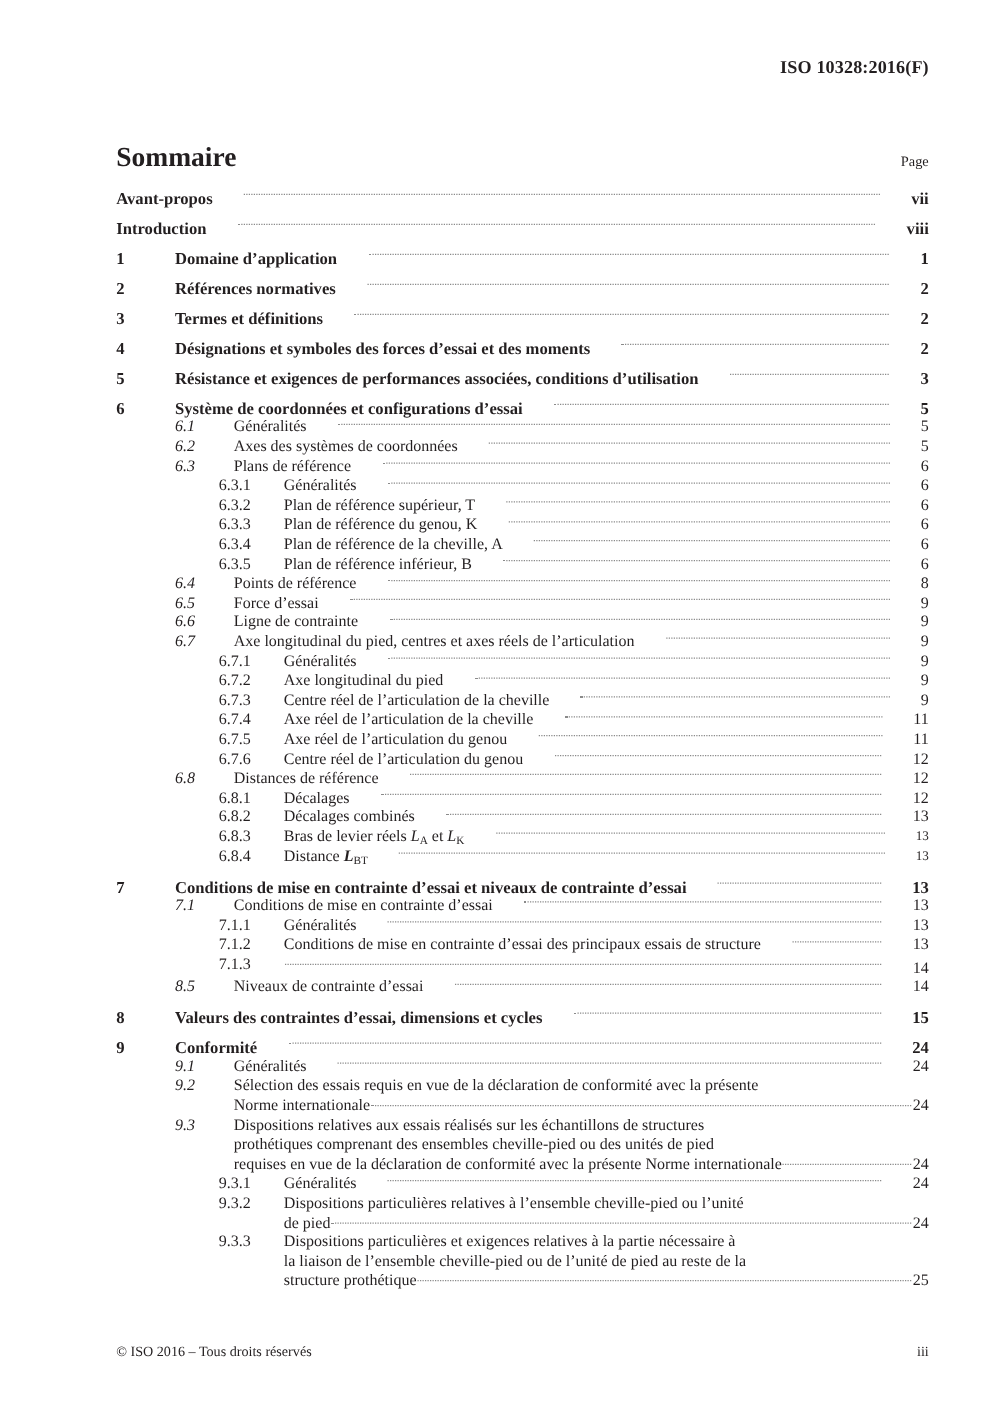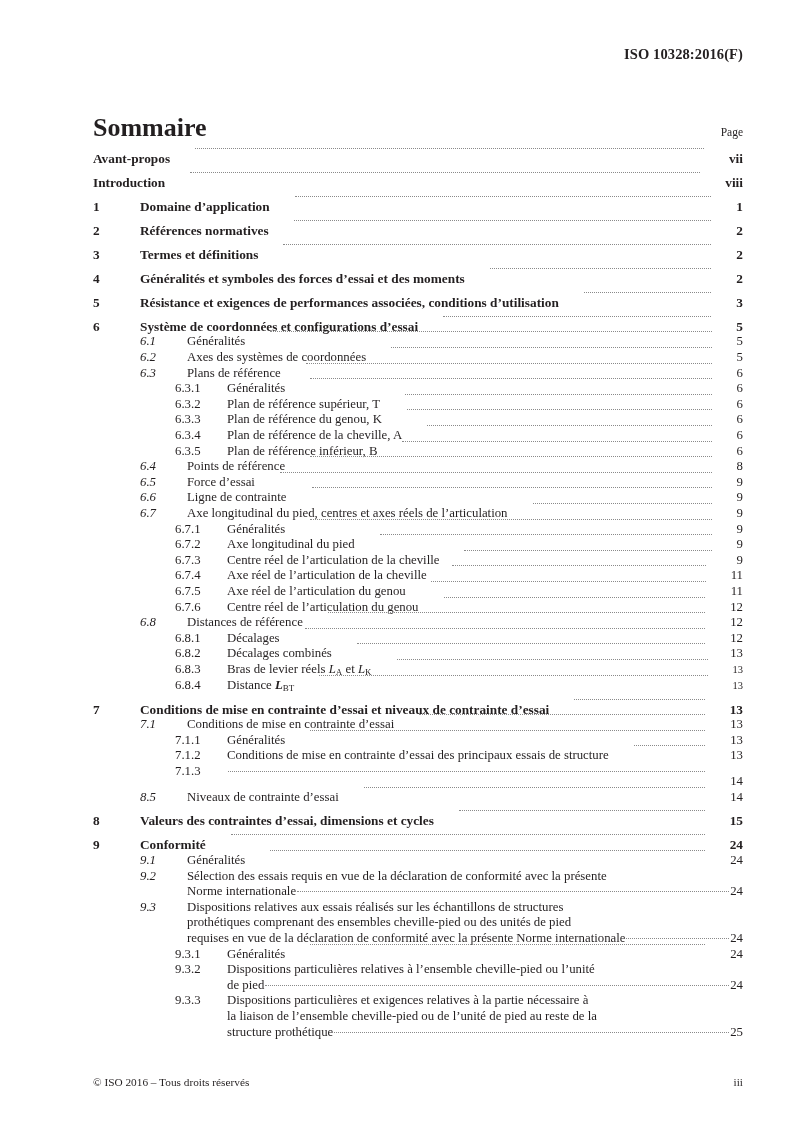--- a/index.html
+++ b/index.html
@@ -10,35 +10,35 @@
   }
   .doc-id {
     position: absolute; right: 50px; top: 46px;
     font-family: "Liberation Serif", serif; font-weight: bold; font-size: 14.5px;
     letter-spacing: 0.1px;
   }
   .title-row {
     position: absolute; left: 93px; right: 50px; top: 113px;
     display: flex; justify-content: space-between; align-items: baseline;
   }
-  .title { font-size: 26px; font-weight: bold; }
+  .title { font-size: 22px; font-weight: bold; }
   .page-hdr { font-size: 11.5px; }
 
   .toc { position: absolute; left: 93px; right: 50px; top: 151px; }
   .row {
     display: flex; align-items: baseline; position: relative;
     font-size: 13px; line-height: 15.6px;
   }
   .row.l0 { font-weight: bold; font-size: 13.3px; }
   .row.l1, .row.l2 { font-size: 12.8px; }
   .num { flex: 0 0 auto; }
   .l0 .num { width: 47px; }
   .l1 .num { width: 47px; margin-left: 47px; font-style: italic; }
   .l2 .num { width: 52px; margin-left: 82px; }
-  .body { flex: 1 1 auto; display: flex; align-items: flex-start; min-width: 0; gap: 24px; }
+  .body { flex: 1 1 auto; display: flex; align-items: center; min-width: 0; gap: 24px; }
   .txt { flex: 0 1 auto; }
   .dots {
     flex: 1 1 auto; margin: 0 1px; min-width: 8px;
     border-bottom: 1px dotted #8a8a8a; position: relative; top: -3px; height: 0;
   }
   .pg { flex: 0 0 auto; text-align: right; }
   .ml-wrap { flex: 1 1 auto; }
   .ml-line { display: block; }
   .ml-last { display: flex; align-items: baseline; }
   sub { font-size: 9px; vertical-align: -2px; line-height: 0; }
@@ -98,21 +98,21 @@
       <span class="num">3</span>
       <span class="body">
         <span class="txt">Termes et définitions</span>
         <span class="dots"></span>
         <span class="pg">2</span>
       </span>
     </div>
     <div class="row l0" style="margin-top: 8.4px;">
       <span class="num">4</span>
       <span class="body">
-        <span class="txt">Généralités et symboles des forces d’essai et des moments</span>
+        <span class="txt">Désignations et symboles des forces d’essai et des moments</span>
         <span class="dots"></span>
         <span class="pg">2</span>
       </span>
     </div>
     <div class="row l0" style="margin-top: 8.4px;">
       <span class="num">5</span>
       <span class="body">
         <span class="txt">Résistance et exigences de performances associées, conditions d’utilisation</span>
         <span class="dots"></span>
         <span class="pg">3</span>

